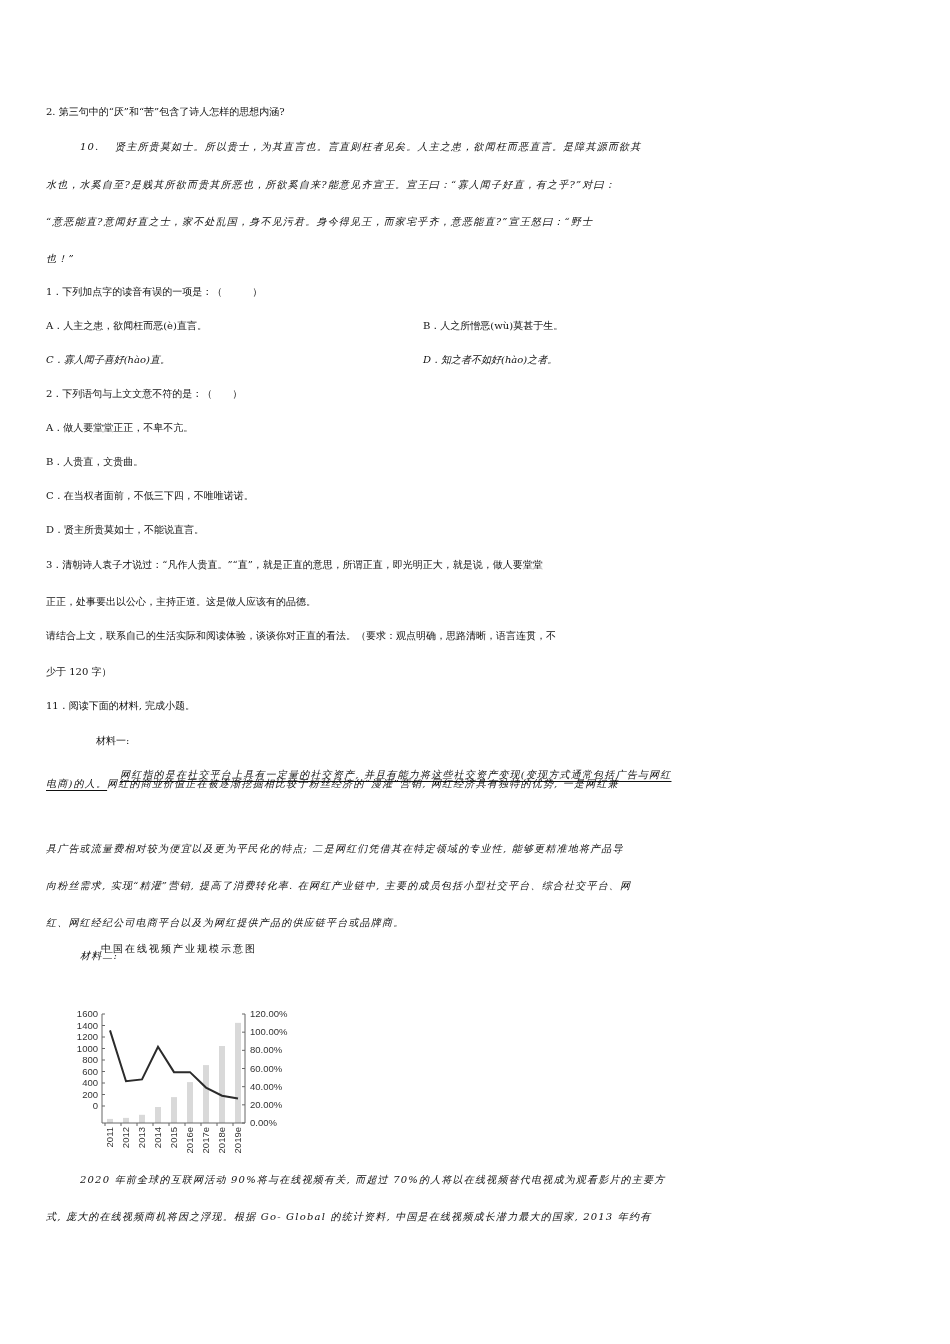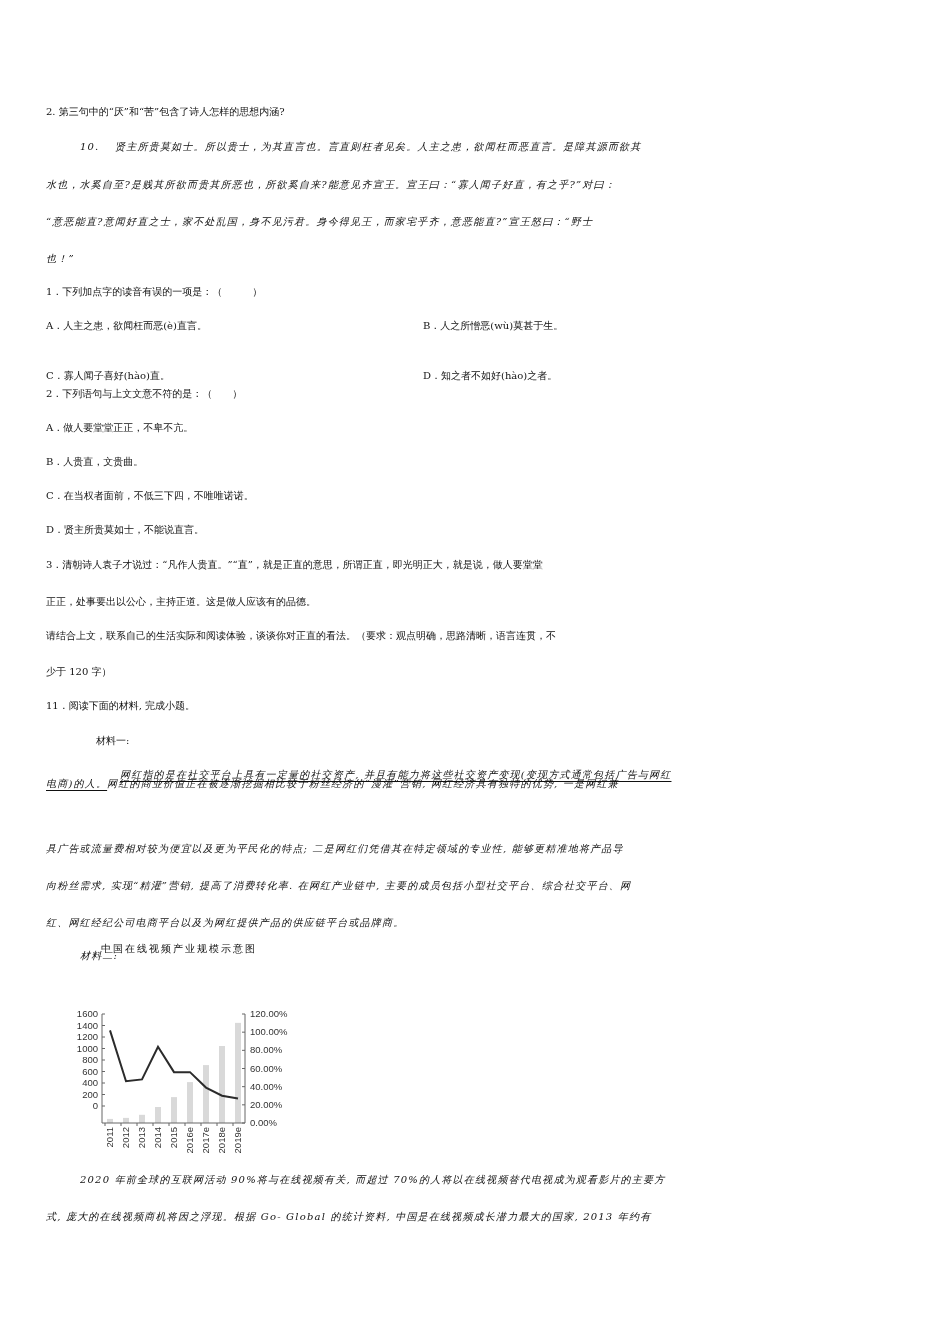--- a/index.html
+++ b/index.html
@@ -29,21 +29,21 @@
 <div class="line kai" style="top:137px; left:80px;">10.　 贤主所贵莫如士。所以贵士，为其直言也。言直则枉者见矣。人主之患，欲闻枉而恶直言。是障其源而欲其</div>
 <div class="line kai" style="top:175px;">水也，水奚自至?是贱其所欲而贵其所恶也，所欲奚自来?能意见齐宣王。宣王曰：“寡人闻子好直，有之乎?”对曰：</div>
 <div class="line kai" style="top:212px;">“意恶能直?意闻好直之士，家不处乱国，身不见污君。身今得见王，而家宅乎齐，意恶能直?”宣王怒曰：“野士</div>
 <div class="line kai" style="top:249px;">也！”</div>
 
 <div class="line" style="top:282px;">1．下列加点字的读音有误的一项是：（　　　）</div>
 <div class="line" style="top:316px;">
   <span>A．人主之患，欲闻枉而恶(è)直言。</span>
   <span class="optB">B．人之所憎恶(wù)莫甚于生。</span>
 </div>
-<div class="line" style="top:366px;">
+<div class="line" style="top:350px;font-style:italic;">
   <span>C．寡人闻子喜好(hào)直。</span>
   <span class="optB">D．知之者不如好(hào)之者。</span>
 </div>
 
 <div class="line" style="top:384px;">2．下列语句与上文文意不符的是：（　　）</div>
 <div class="line" style="top:418px;">A．做人要堂堂正正，不卑不亢。</div>
 <div class="line" style="top:452px;">B．人贵直，文贵曲。</div>
 <div class="line" style="top:486px;">C．在当权者面前，不低三下四，不唯唯诺诺。</div>
 <div class="line" style="top:520px;">D．贤主所贵莫如士，不能说直言。</div>
 

